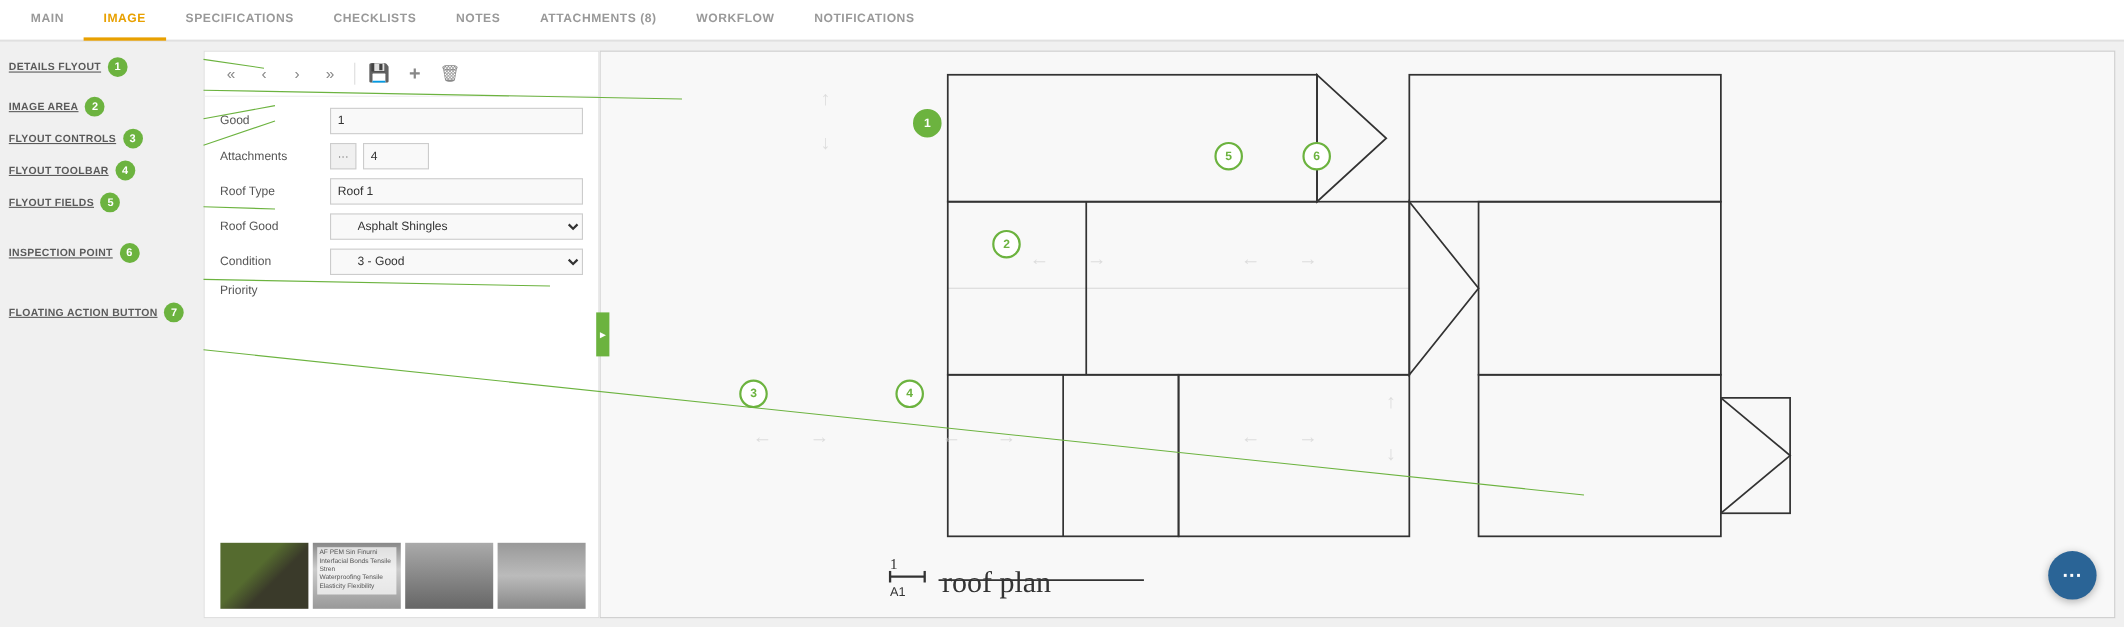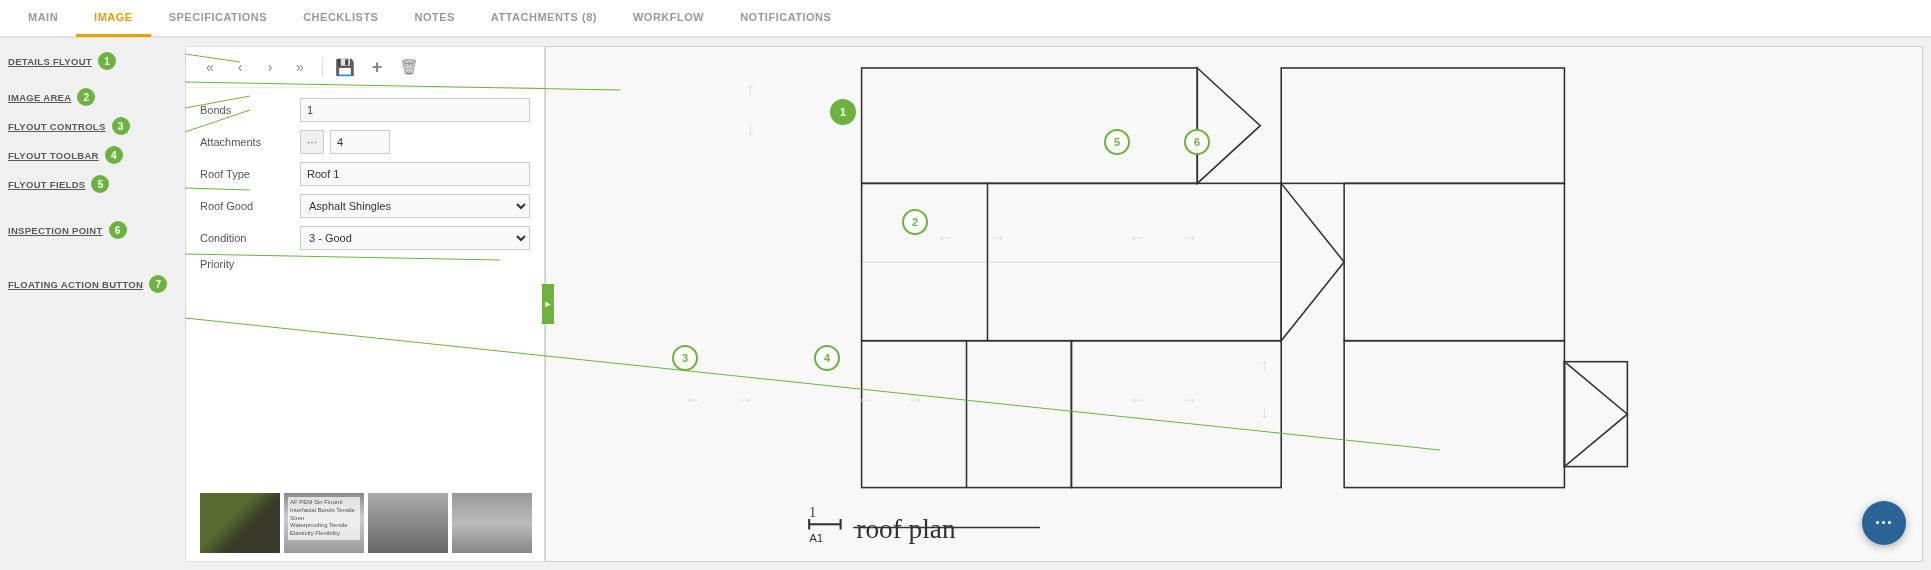--- a/index.html
+++ b/index.html
@@ -101,21 +101,21 @@
       border: 1px solid #ccc;
       padding: 0 6px;
       font-size: 11px;
       background: #f9f9f9;
       color: #333;
     }
     .field-select {
       flex: 1;
       height: 24px;
       border: 1px solid #ccc;
-      padding: 0 4px;
+      padding: 0 20px;
       font-size: 11px;
       background: #f9f9f9;
       color: #333;
       cursor: pointer;
     }
     .attachments-row {
       display: flex;
       align-items: center;
       gap: 6px;
     }
@@ -337,21 +337,21 @@
         </div>
         <div class="toolbar-divider"></div>
         <button class="toolbar-btn" style="font-size:16px;">💾</button>
         <button class="toolbar-btn" style="font-size:18px; font-weight:bold;">+</button>
         <button class="toolbar-btn" style="font-size:15px;">🗑</button>
       </div>
 
       <div class="flyout-fields">
 
         <div class="field-row">
-          <span class="field-label">Bonds</span>
+          <span class="field-label">Good</span>
           <input class="field-input" type="text" value="1" style="">
         </div>
 
         <div class="field-row">
           <span class="field-label">Attachments</span>
           <div class="attachments-row">
             <button class="attach-dots-btn">···</button>
             <input class="field-input" style="width: 60px;" value="4">
           </div>
         </div>

